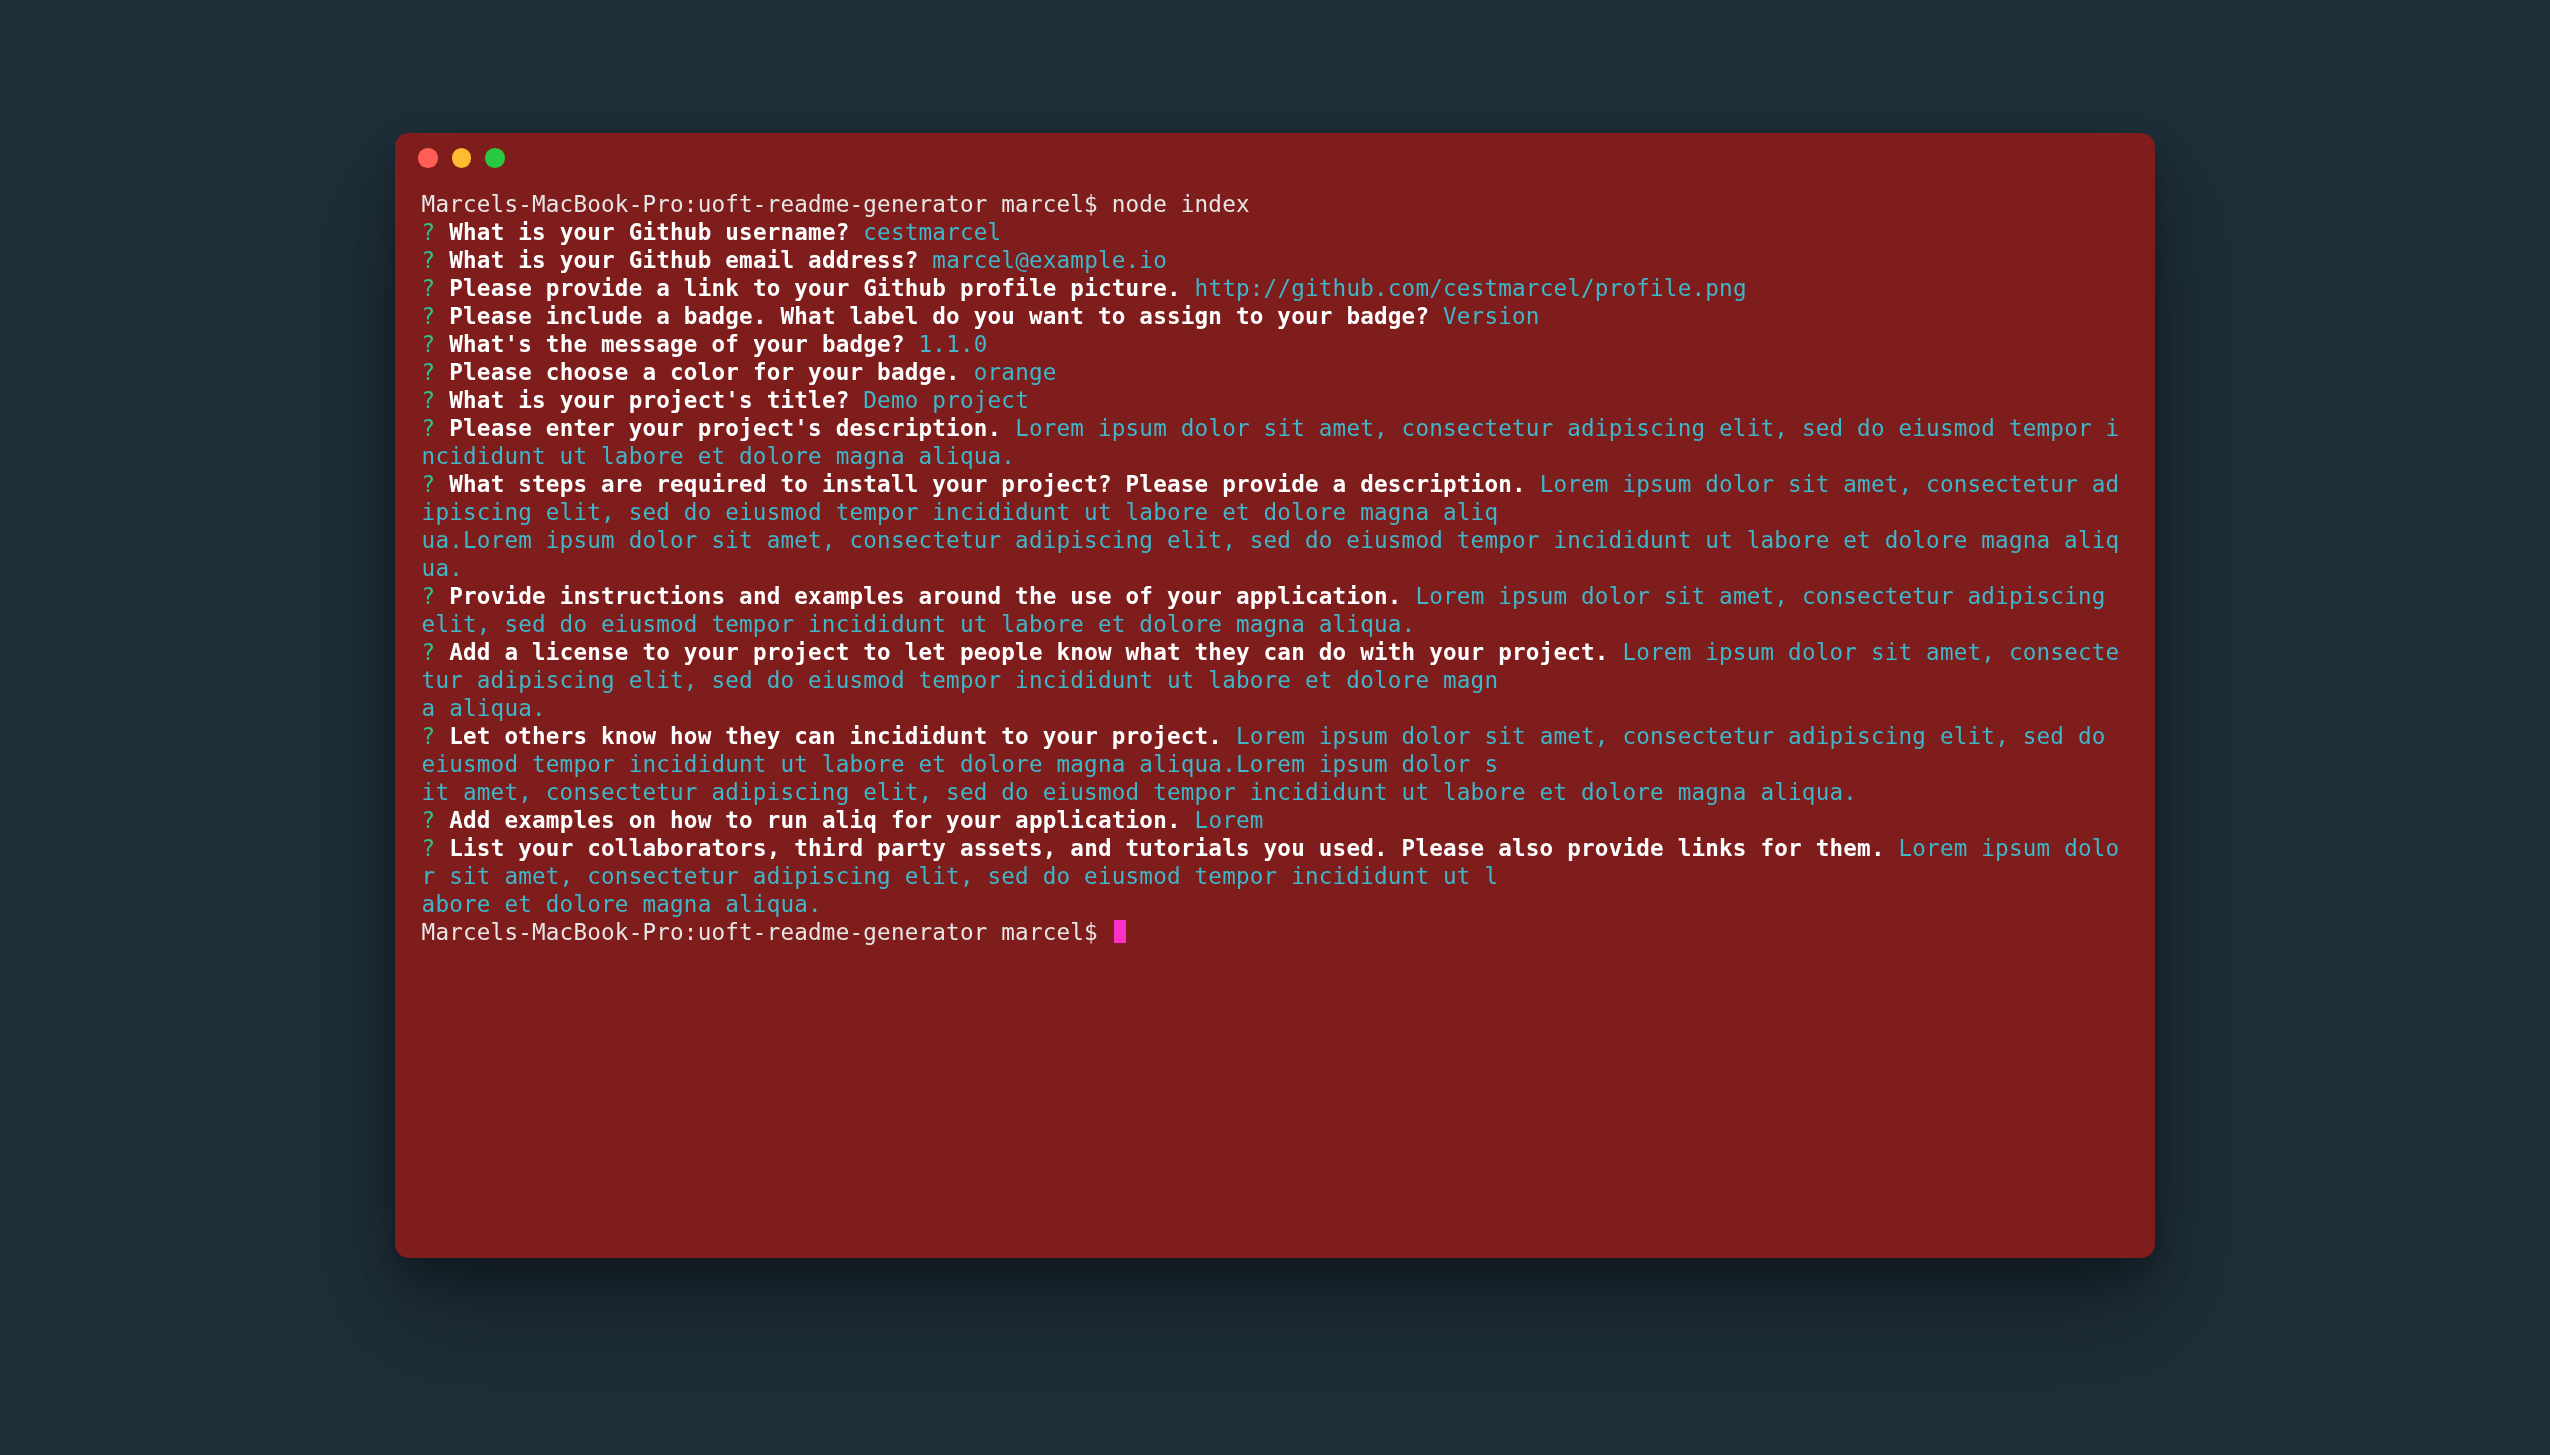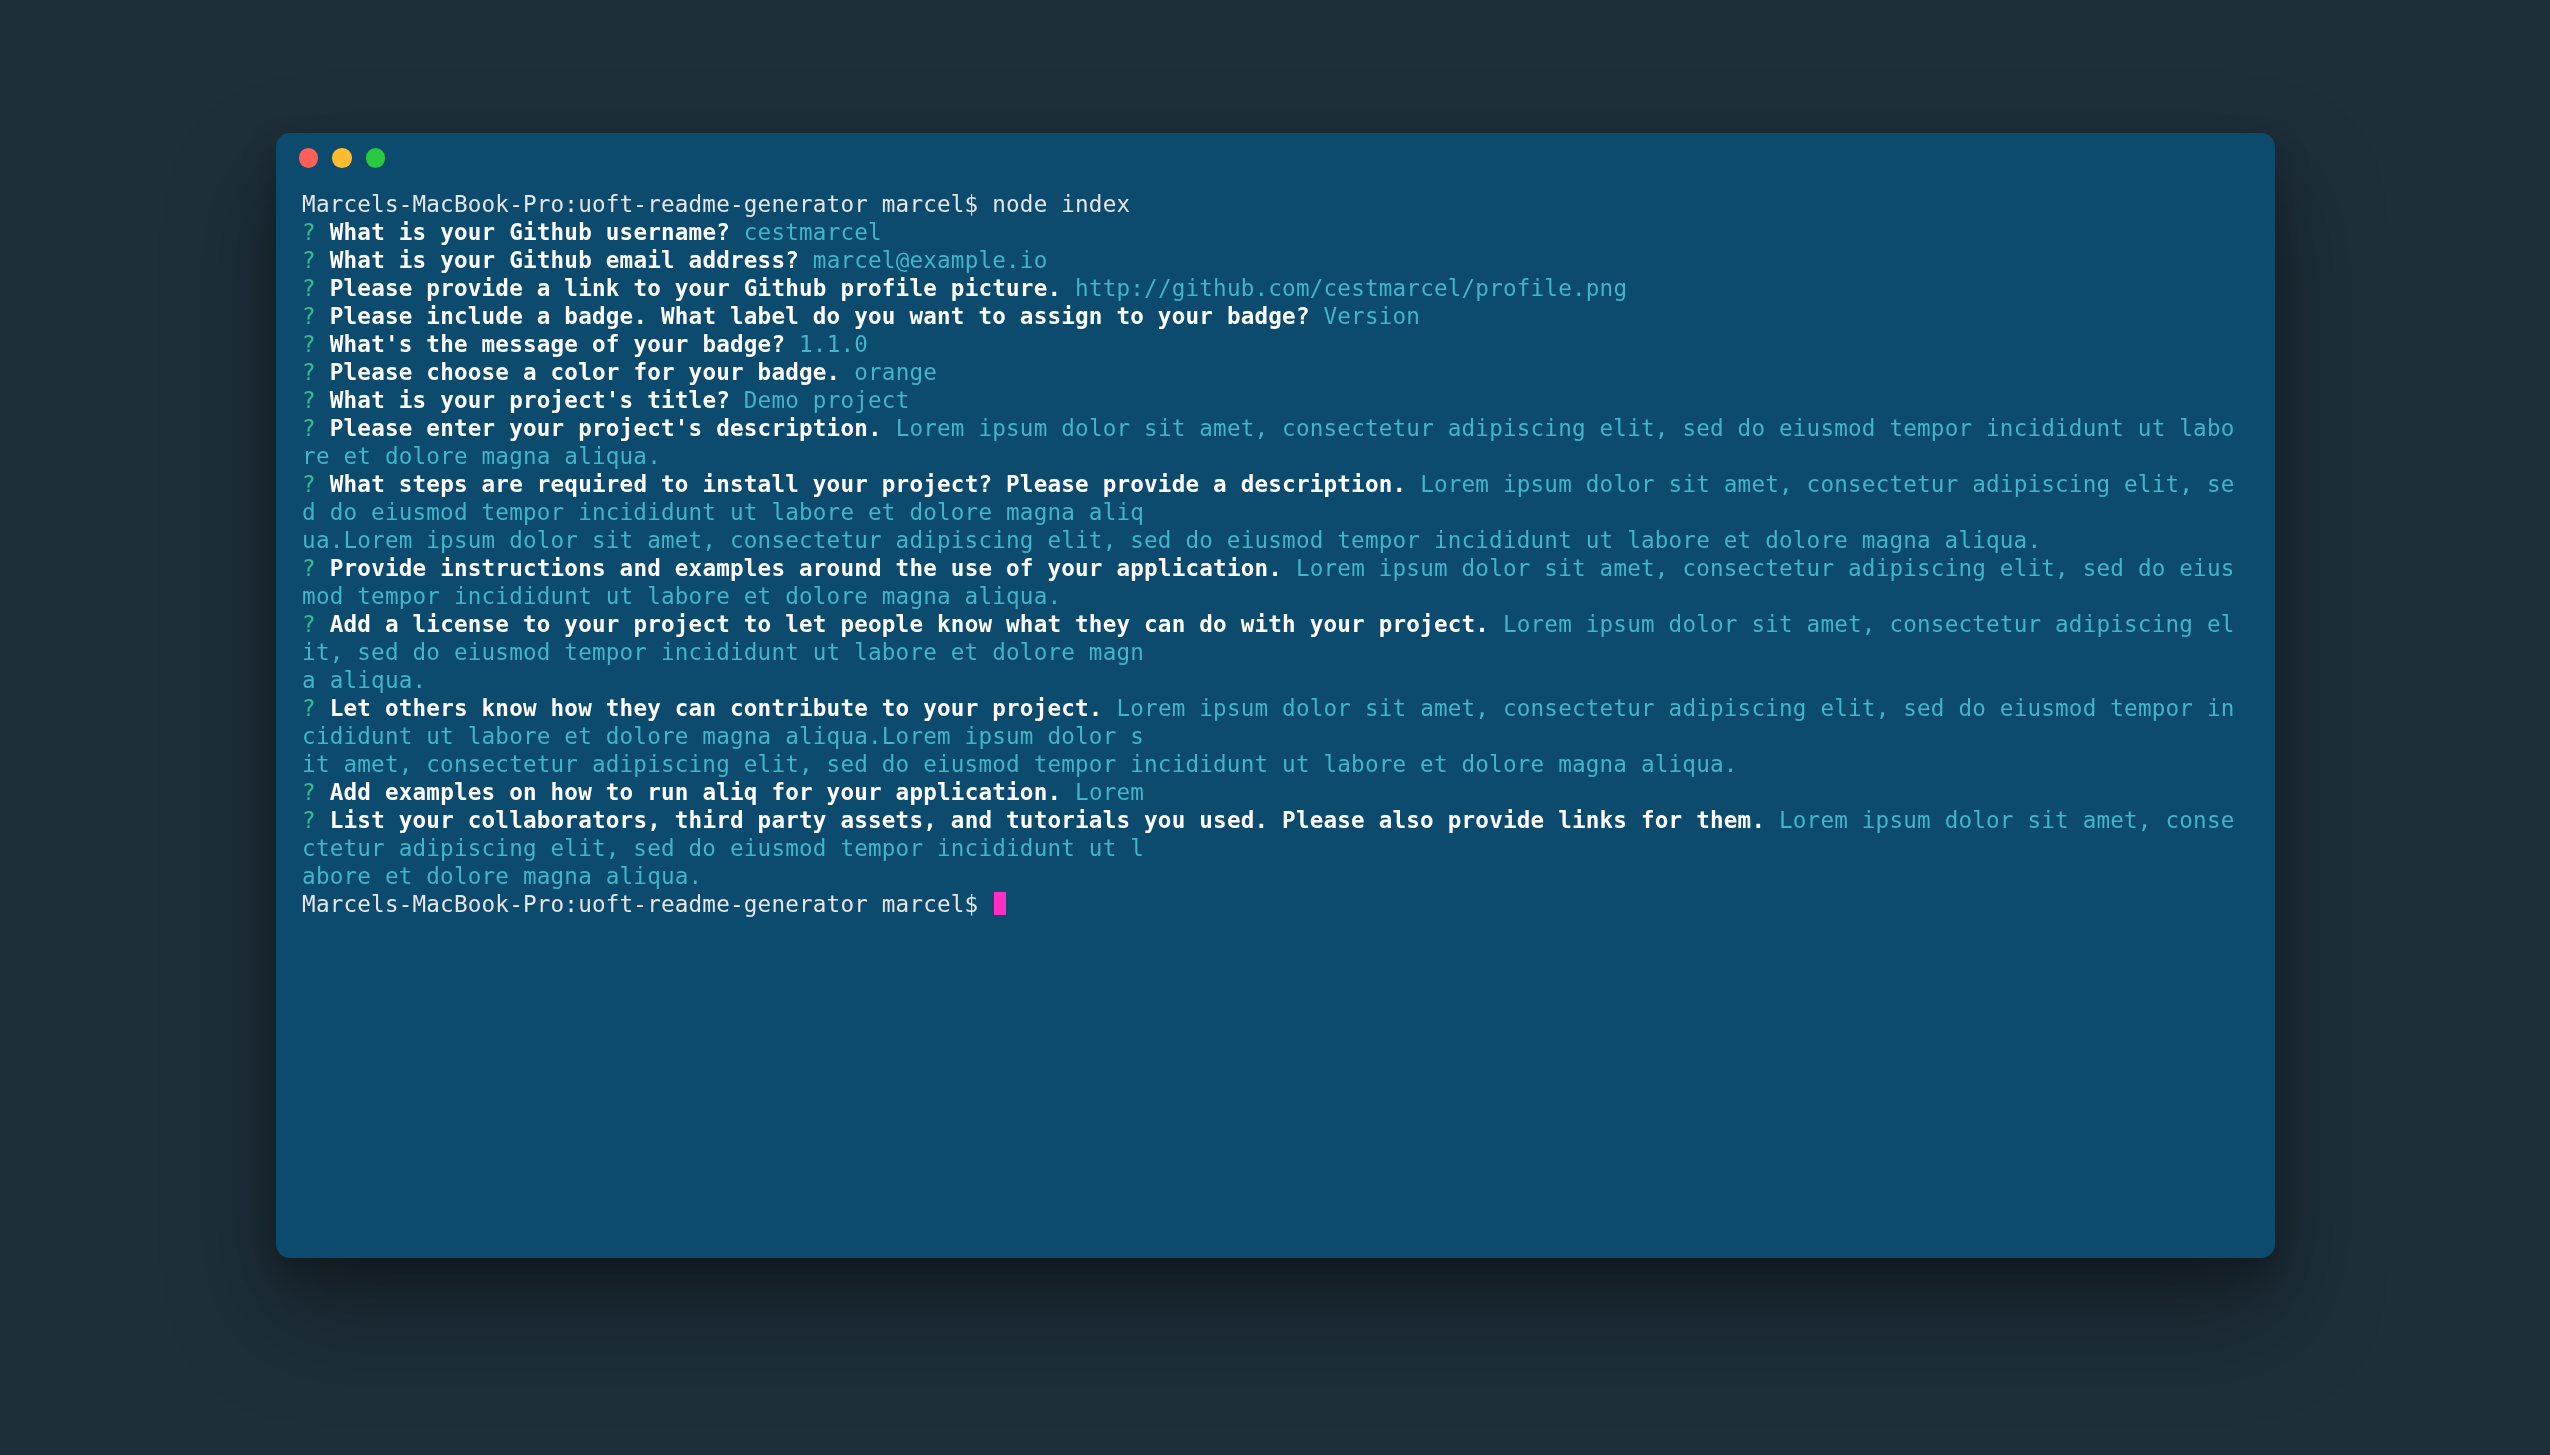--- a/index.html
+++ b/index.html
@@ -7,23 +7,23 @@
     background: #1e2f3a;
     width: 2550px;
     height: 1456px;
     display: flex;
     align-items: flex-start;
     justify-content: center;
     padding-top: 133px;
     font-family: "SF Mono", ui-monospace, Menlo, Monaco, Consolas, monospace;
   }
   .terminal-window {
-    width: 1999px;
+    width: 1760px;
     height: 1125px;
-    background: #0c4a6e;
+    background: #7f1d1d;
     border-radius: 14px;
     box-shadow: 0 53px 106px rgba(0,0,0,0.35), 0 17.7px 35px rgba(0,0,0,0.25);
     overflow: hidden;
     display: flex;
     flex-direction: column;
   }
   .titlebar {
     height: 50px;
     display: flex;
     align-items: center;
@@ -76,20 +76,20 @@
 <span class="qa"><span class="qmark">?</span> <span class="question">Please include a badge. What label do you want to assign to your badge?</span> <span class="answer">Version</span></span>
 <span class="qa"><span class="qmark">?</span> <span class="question">What's the message of your badge?</span> <span class="answer">1.1.0</span></span>
 <span class="qa"><span class="qmark">?</span> <span class="question">Please choose a color for your badge.</span> <span class="answer">orange</span></span>
 <span class="qa"><span class="qmark">?</span> <span class="question">What is your project's title?</span> <span class="answer">Demo project</span></span>
 <span class="qa"><span class="qmark">?</span> <span class="question">Please enter your project's description.</span> <span class="answer">Lorem ipsum dolor sit amet, consectetur adipiscing elit, sed do eiusmod tempor incididunt ut labore et dolore magna aliqua.</span></span>
 <span class="qa"><span class="qmark">?</span> <span class="question">What steps are required to install your project? Please provide a description.</span> <span class="answer">Lorem ipsum dolor sit amet, consectetur adipiscing elit, sed do eiusmod tempor incididunt ut labore et dolore magna aliq
 ua.Lorem ipsum dolor sit amet, consectetur adipiscing elit, sed do eiusmod tempor incididunt ut labore et dolore magna aliqua.</span></span>
 <span class="qa"><span class="qmark">?</span> <span class="question">Provide instructions and examples around the use of your application.</span> <span class="answer">Lorem ipsum dolor sit amet, consectetur adipiscing elit, sed do eiusmod tempor incididunt ut labore et dolore magna aliqua.</span></span>
 <span class="qa"><span class="qmark">?</span> <span class="question">Add a license to your project to let people know what they can do with your project.</span> <span class="answer">Lorem ipsum dolor sit amet, consectetur adipiscing elit, sed do eiusmod tempor incididunt ut labore et dolore magn
 a aliqua.</span></span>
-<span class="qa"><span class="qmark">?</span> <span class="question">Let others know how they can contribute to your project.</span> <span class="answer">Lorem ipsum dolor sit amet, consectetur adipiscing elit, sed do eiusmod tempor incididunt ut labore et dolore magna aliqua.Lorem ipsum dolor s
+<span class="qa"><span class="qmark">?</span> <span class="question">Let others know how they can incididunt to your project.</span> <span class="answer">Lorem ipsum dolor sit amet, consectetur adipiscing elit, sed do eiusmod tempor incididunt ut labore et dolore magna aliqua.Lorem ipsum dolor s
 it amet, consectetur adipiscing elit, sed do eiusmod tempor incididunt ut labore et dolore magna aliqua.</span></span>
 <span class="qa"><span class="qmark">?</span> <span class="question">Add examples on how to run aliq for your application.</span> <span class="answer">Lorem</span></span>
 <span class="qa"><span class="qmark">?</span> <span class="question">List your collaborators, third party assets, and tutorials you used. Please also provide links for them.</span> <span class="answer">Lorem ipsum dolor sit amet, consectetur adipiscing elit, sed do eiusmod tempor incididunt ut l
 abore et dolore magna aliqua.</span></span>
 <span class="prompt-line">Marcels-MacBook-Pro:uoft-readme-generator marcel$ </span><span class="cursor"></span></div>
 </div>
 
 
 </body></html>

